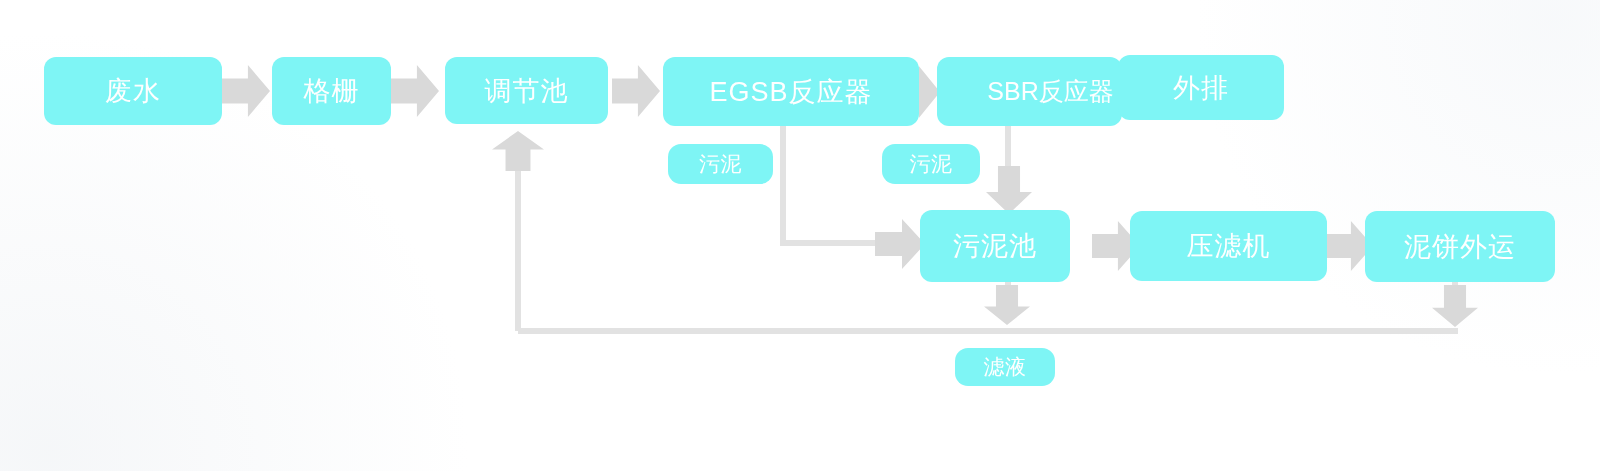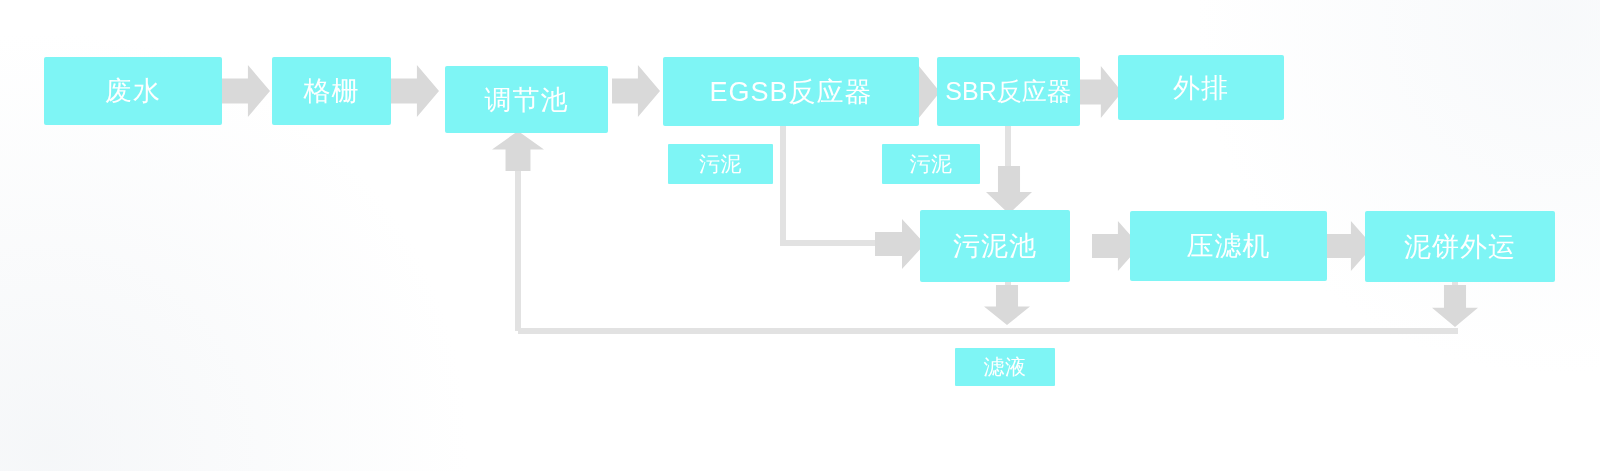--- a/index.html
+++ b/index.html
@@ -25,39 +25,40 @@
     width: 1600px; height: 471px;
     background:
       radial-gradient(circle at 3% 96%, rgba(244,246,248,0.9) 0%, rgba(255,255,255,0) 26%),
       radial-gradient(circle at 97% 4%, rgba(246,248,250,0.85) 0%, rgba(255,255,255,0) 22%);
     pointer-events: none;
   }
 
   .node {
     position: absolute;
     background: #7ef5f5;
-    border-radius: 2px;
+    border-radius: 12px;
     display: flex;
     align-items: center;
     justify-content: center;
     color: #ffffff;
     font-size: 27px;
     font-weight: 400;
     letter-spacing: 1px;
     white-space: nowrap;
     z-index: 3;
   }
   .node.tag {
-    border-radius: 1px;
+    border-radius: 13px;
     font-size: 21px;
     letter-spacing: 0.5px;
   }
   .node.tight {
     font-size: 25px;
     letter-spacing: 0px;
+    padding-left: 42px;
   }
 
   
   .line {
     position: absolute;
     background: #e2e2e2;
     z-index: 1;
   }
   .arrow {
     position: absolute;
@@ -116,21 +117,21 @@
   <div class="arrow down" style="left:1432px; top:285px; width:46px; height:42px;"></div>
 
   <div class="node" style="left:44px; top:57px; width:178px; height:68px;">
     <span>废水</span>
   </div>
 
   <div class="node" style="left:272px; top:57px; width:119px; height:68px;">
     <span>格栅</span>
   </div>
 
-  <div class="node" style="left:445px; top:66px; width:163px; height:67px;align-items:center;">
+  <div class="node" style="left:445px; top:57px; width:163px; height:67px;align-items:center;">
     <span>调节池</span>
   </div>
 
   <div class="node" style="left:663px; top:57px; width:256px; height:69px;">
     <span>EGSB反应器</span>
   </div>
 
   <div class="node tight" style="left:937px; top:57px; width:143px; height:69px;">
     <span>SBR反应器</span>
   </div>

